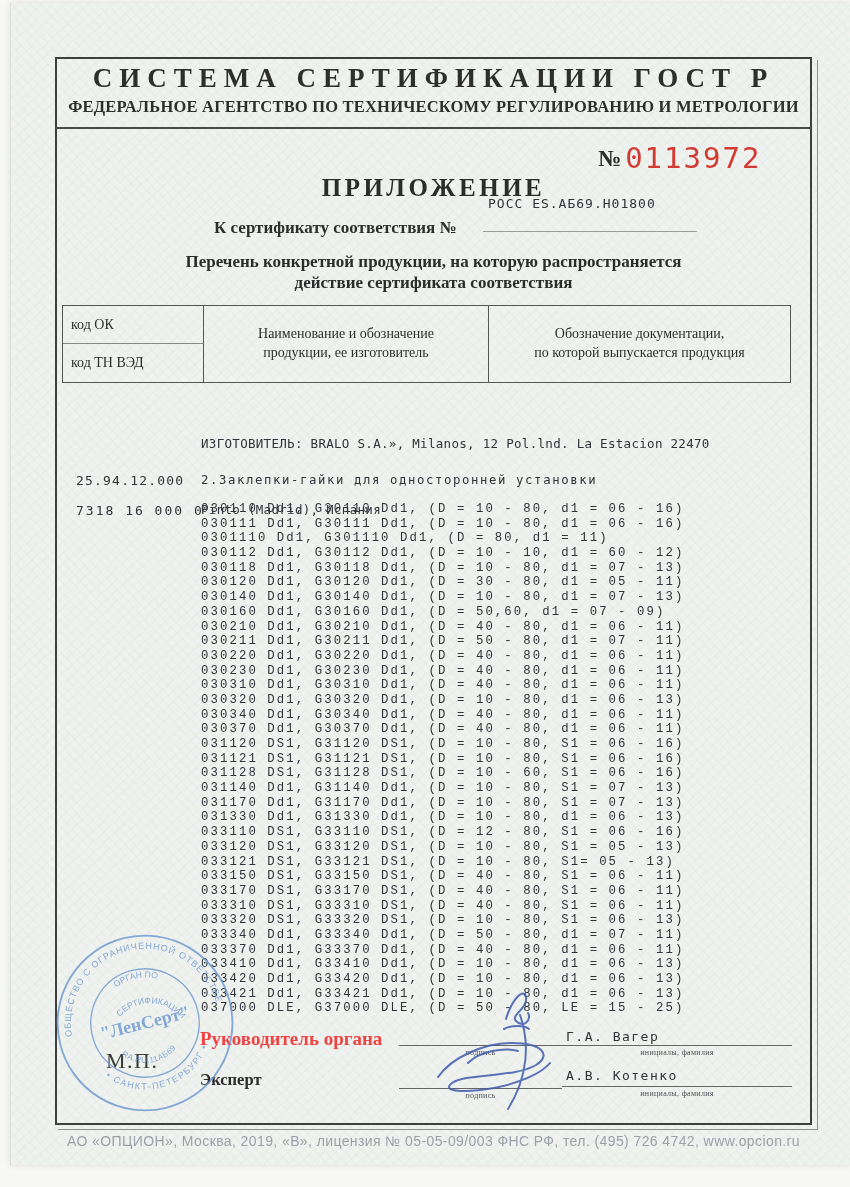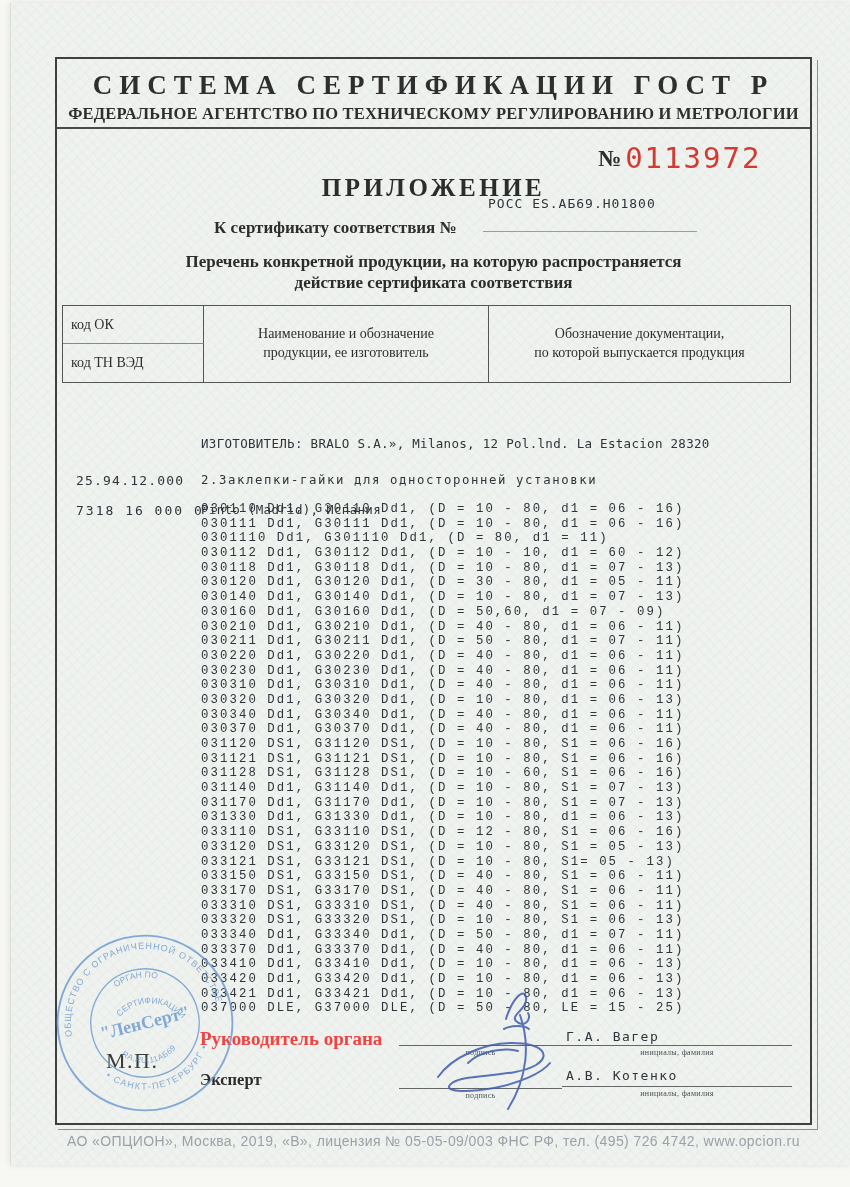--- a/index.html
+++ b/index.html
@@ -6,21 +6,21 @@
   body{width:850px;height:1187px;background:#f7f7f4;font-family:"Liberation Serif",serif;overflow:hidden;}
   .page{position:relative;width:850px;height:1187px;}
   .paper{position:absolute;left:10px;top:3px;width:840px;height:1162px;background:#eff2ee;
          background-image:repeating-linear-gradient(47deg,rgba(150,185,170,.045) 0 2px,transparent 2px 7px),
                           repeating-linear-gradient(-43deg,rgba(150,175,190,.04) 0 2px,transparent 2px 8px);
          box-shadow:0 0 7px rgba(0,0,0,.10);border-left:1px solid #dcdeda;}
   .frame{position:absolute;left:55px;top:57px;width:753px;height:1064px;border:2px solid #3f3f3f;}
   .frame-echo{position:absolute;left:58px;top:60px;width:759px;height:1069px;border-right:1px solid #8f8f8f;border-bottom:1px solid #8f8f8f;}
   .abs{position:absolute;}
   .hdr{left:57px;top:59px;width:753px;height:68px;border-bottom:2px solid #4a4a4a;text-align:center;color:#2e2e2e;}
-  .hdr-l1{margin-top:11px;font-size:27px;font-weight:bold;letter-spacing:7px;}
+  .hdr-l1{margin-top:4px;font-size:27px;font-weight:bold;letter-spacing:7px;}
   .hdr-l2{margin-top:3px;font-size:16.5px;font-weight:bold;letter-spacing:0.2px;}
   .docnum{left:598px;top:141px;white-space:nowrap;}
   .docnum .pfx{font-size:23px;color:#2e2e2e;font-weight:bold;}
   .docnum .num{font-family:"DejaVu Sans Mono",monospace;font-size:29px;letter-spacing:2px;vertical-align:-2px;}
   .title{left:57px;top:174px;width:753px;text-align:center;font-size:25px;font-weight:bold;letter-spacing:3.5px;color:#2c2c2c;}
   .certlabel{left:214px;top:218px;font-size:17px;font-weight:bold;color:#2e2e2e;}
   .certnum{left:488px;top:196px;font-family:"DejaVu Sans Mono",monospace;font-size:13px;letter-spacing:1px;color:#33373c;}
   .certline{left:483px;top:231px;width:214px;border-top:1px solid #9a9e9a;}
   .sub1{left:57px;top:252px;width:753px;text-align:center;font-size:17px;font-weight:bold;color:#2c2c2c;}
   .sub2{left:57px;top:273px;width:753px;text-align:center;font-size:17px;font-weight:bold;color:#2c2c2c;}
@@ -89,21 +89,21 @@
       <div><span>Обозначение документации,</span><br>
       <span>по которой выпускается продукция</span></div>
     </div>
     <div class="tc c2">
       <div><span>Наименование и обозначение</span><br>
       <span>продукции, ее изготовитель</span></div>
     </div>
   </div>
 
   <div class="manu abs mono">
-    <div>ИЗГОТОВИТЕЛЬ: BRALO S.A.», Milanos, 12 Pol.lnd. La Estacion 28320</div>
+    <div>ИЗГОТОВИТЕЛЬ: BRALO S.A.», Milanos, 12 Pol.lnd. La Estacion 22470</div>
     <div>Pinto (Madrid), Испания</div>
   </div>
 
   <div class="codeok abs mono">25.94.12.000</div>
   <div class="codetn abs mono">7318 16 000 0</div>
   <div class="ptitle abs mono">2.Заклепки-гайки для односторонней установки</div>
 
   <div class="plist abs">
       <div class="pline">030110 Dd1, G30110 Dd1, (D = 10 - 80, d1 = 06 - 16)</div>
       <div class="pline">030111 Dd1, G30111 Dd1, (D = 10 - 80, d1 = 06 - 16)</div>

